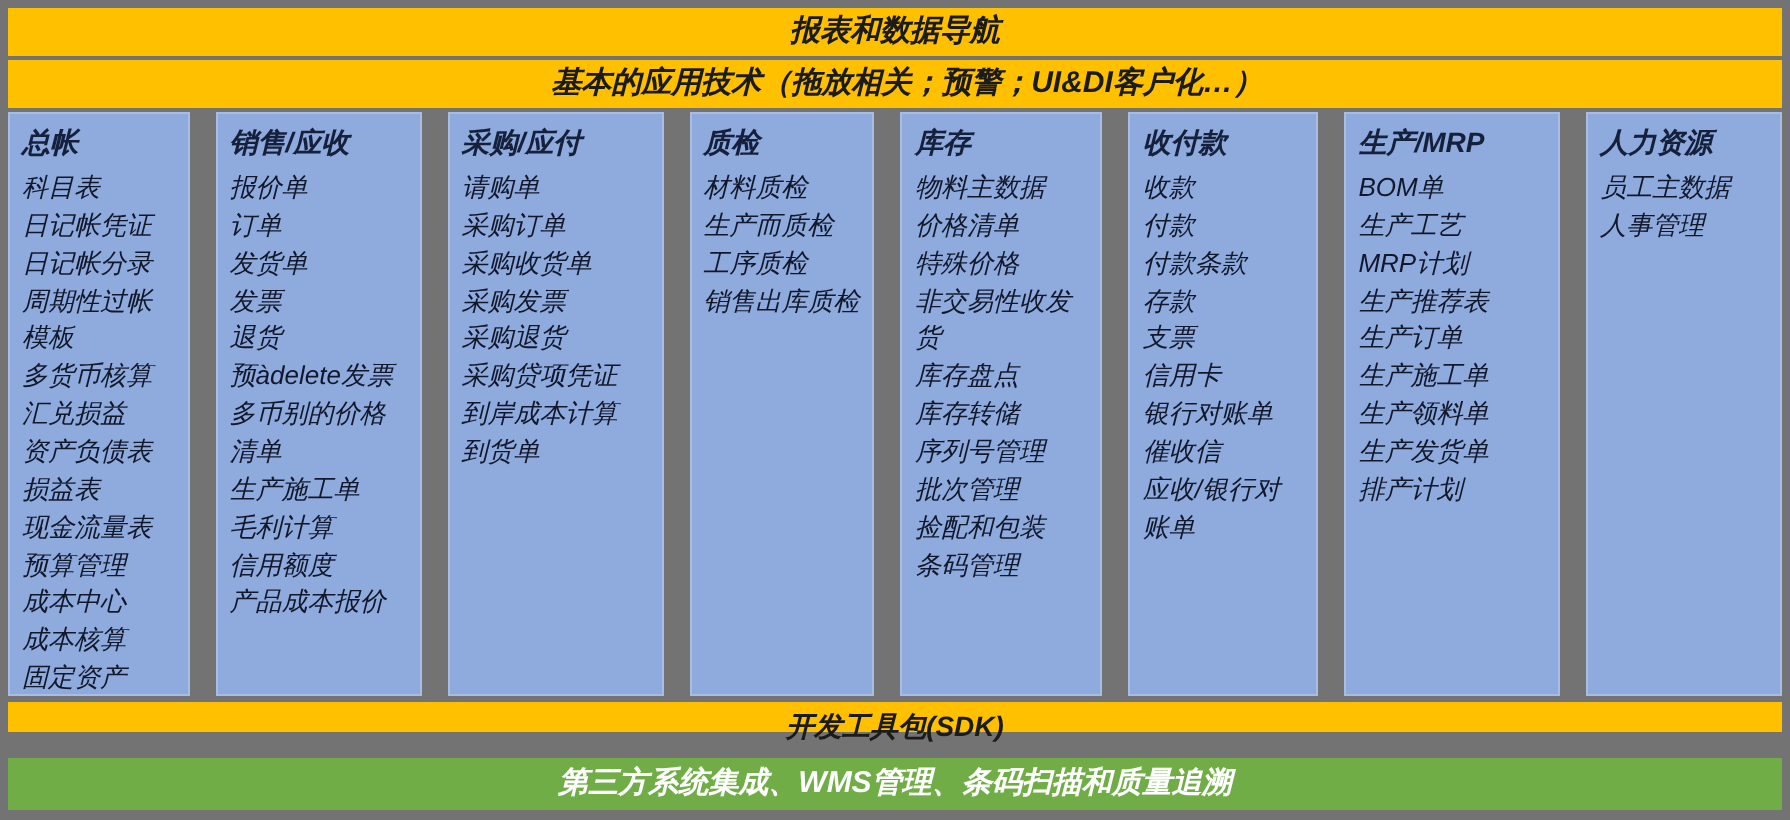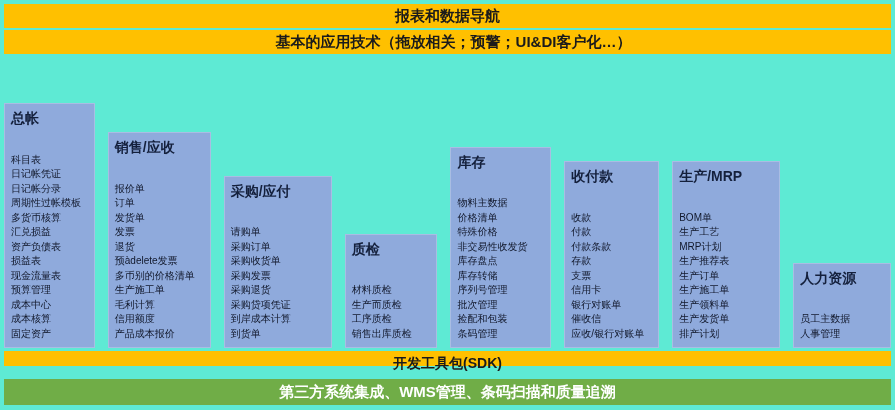--- a/index.html
+++ b/index.html
@@ -7,22 +7,23 @@
     padding: 0;
     background: #ffffff;
   }
   body {
     font-family: "Liberation Sans", sans-serif;
   }
   .canvas {
     position: relative;
     width: 895px;
     height: 410px;
-    background: #5eead4;
+    background: #737373;
     overflow: hidden;
+    font-style: italic;
   }
   .band {
     box-sizing: border-box;
     text-align: center;
     font-weight: bold;
     color: #1b1b1b;
   }
   .band-top {
     position: absolute;
     left: 4px;
@@ -45,44 +46,42 @@
     padding-left: 12px;
   }
   .columns {
     position: absolute;
     left: 4px;
     top: 56px;
     width: 887px;
     height: 292px;
     display: flex;
     gap: 13px;
-    align-items: flex-end;
   }
   .col {
     box-sizing: border-box;
     background: #8faadc;
     border: 1px solid #a9bde3;
     display: flex;
     flex-direction: column;
     overflow: hidden;
   }
   .col-head {
     padding: 6px 6px 4px 6px;
     font-size: 14px;
     font-weight: bold;
     color: #14203c;
     line-height: 1.15;
   }
   .col-body {
     flex: 1;
     padding: 2px 6px 6px 6px;
-    font-size: 10px;
+    font-size: 13px;
     color: #11182b;
     line-height: 1.45;
-    margin-top: 20px;
   }
   .col-body .item {
     white-space: normal;
     word-break: break-all;
   }
   .band-sdk {
     position: absolute;
     left: 4px;
     top: 351px;
     width: 887px;

